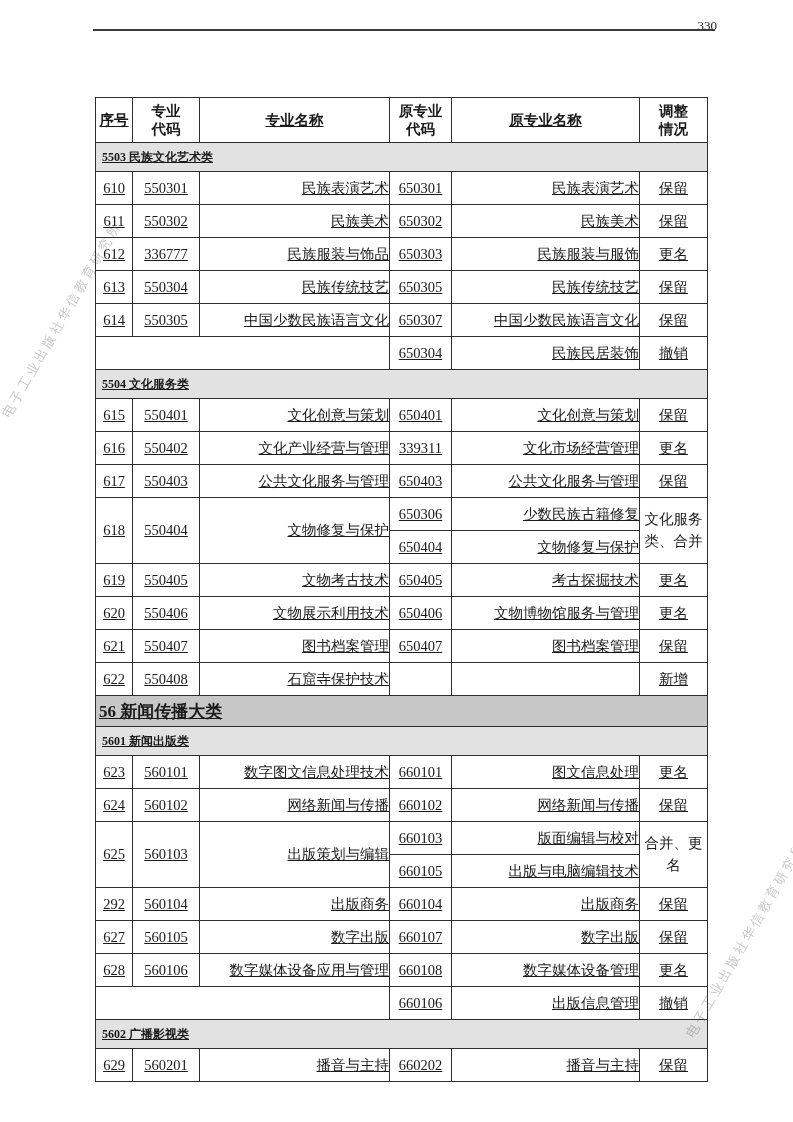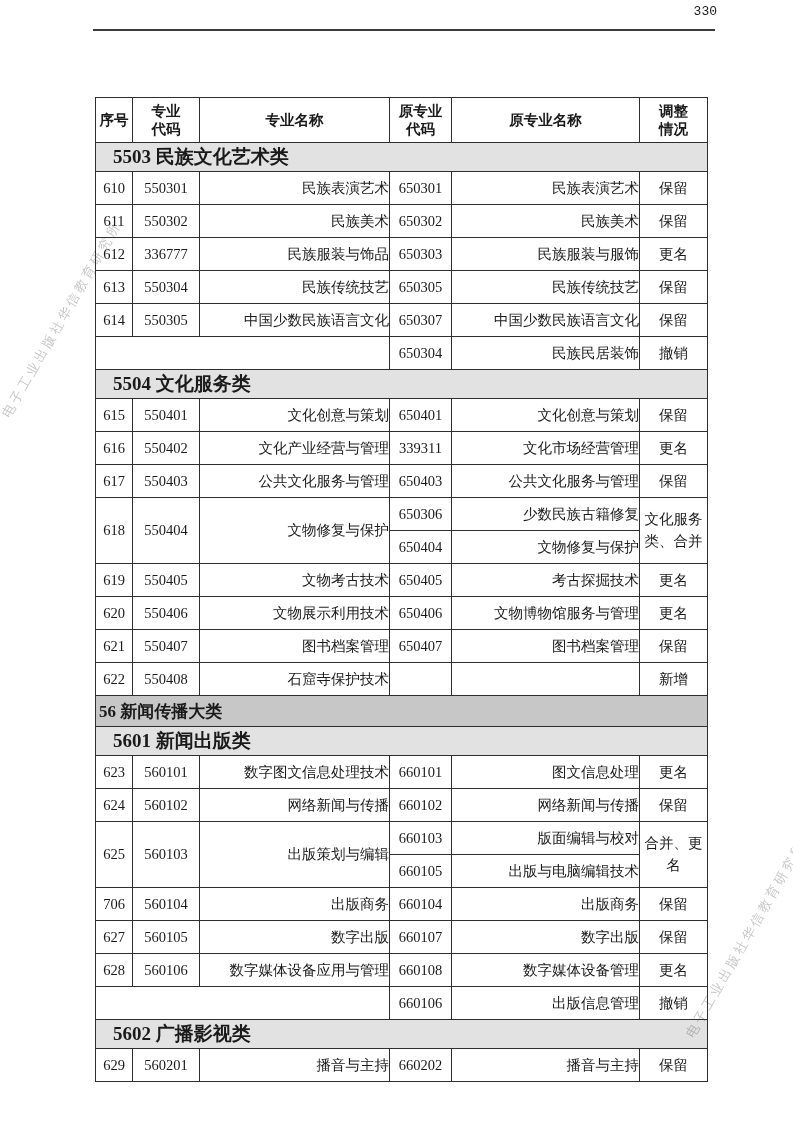--- a/index.html
+++ b/index.html
@@ -6,22 +6,22 @@
   html, body { background: #ffffff; }
   body {
     width: 793px; height: 1122px;
     position: relative;
     font-family: "Liberation Serif", serif;
     color: #1a1a1a;
     overflow: hidden;
   }
   .page-number {
     position: absolute;
-    top: 4px; right: 76px;
-    font-family: Liberation Mono, monospace;
+    top: 18px; right: 76px;
+    font-family: Liberation Serif, serif;
     font-size: 13px;
     color: #222;
   }
   .head-rule {
     position: absolute;
     top: 29px; left: 93px;
     width: 622px; height: 2px;
     background: #3c3c3c;
   }
   .watermark {
@@ -38,42 +38,43 @@
   .wm1 { left: -2px; top: 412px; }
   .wm2 { left: 682px; top: 1032px; }
 
   table.majors {
     position: absolute;
     left: 95px; top: 97px;
     width: 612px;
     border-collapse: collapse;
     table-layout: fixed;
     z-index: 2;
+    text-decoration: underline;
   }
   table.majors th, table.majors td {
     border: 1px solid #2e2e2e;
     font-size: 14.5px;
     vertical-align: middle;
     background: transparent;
   }
   tr.head th {
     height: 45px;
     font-weight: bold;
     text-align: center;
     line-height: 1.25;
   }
   .hw2 { display: inline-block; width: 2.2em; }
   .hw3 { display: inline-block; width: 3.2em; }
 
   tr.sec td {
     height: 29px;
     font-weight: bold;
-    font-size: 19px;
+    font-size: 12px;
     background: #e2e2e2;
-    padding-left: 17px;
+    padding-left: 6px;
     text-align: left;
   }
   tr.bigsec td {
     height: 31px;
     font-weight: bold;
     font-size: 17px;
     background: #c7c7c7;
     padding-left: 3px;
     text-align: left;
     margin-left: 25px;
@@ -269,21 +270,21 @@
       <td class="n" rowspan="2">出版策划与编辑</td>
       <td class="c">660103</td>
       <td class="n">版面编辑与校对</td>
       <td class="c" rowspan="2"><span class="wrapnarrow">合并、更名</span></td>
     </tr>
     <tr class="data">
       <td class="c">660105</td>
       <td class="n">出版与电脑编辑技术</td>
     </tr>
     <tr class="data">
-      <td class="c">706</td>
+      <td class="c">292</td>
         <td class="c">560104</td>
         <td class="n">出版商务</td>
         <td class="c">660104</td>
         <td class="n">出版商务</td>
         <td class="c">保留</td>
     </tr>
     <tr class="data">
       <td class="c">627</td>
         <td class="c">560105</td>
         <td class="n">数字出版</td>

